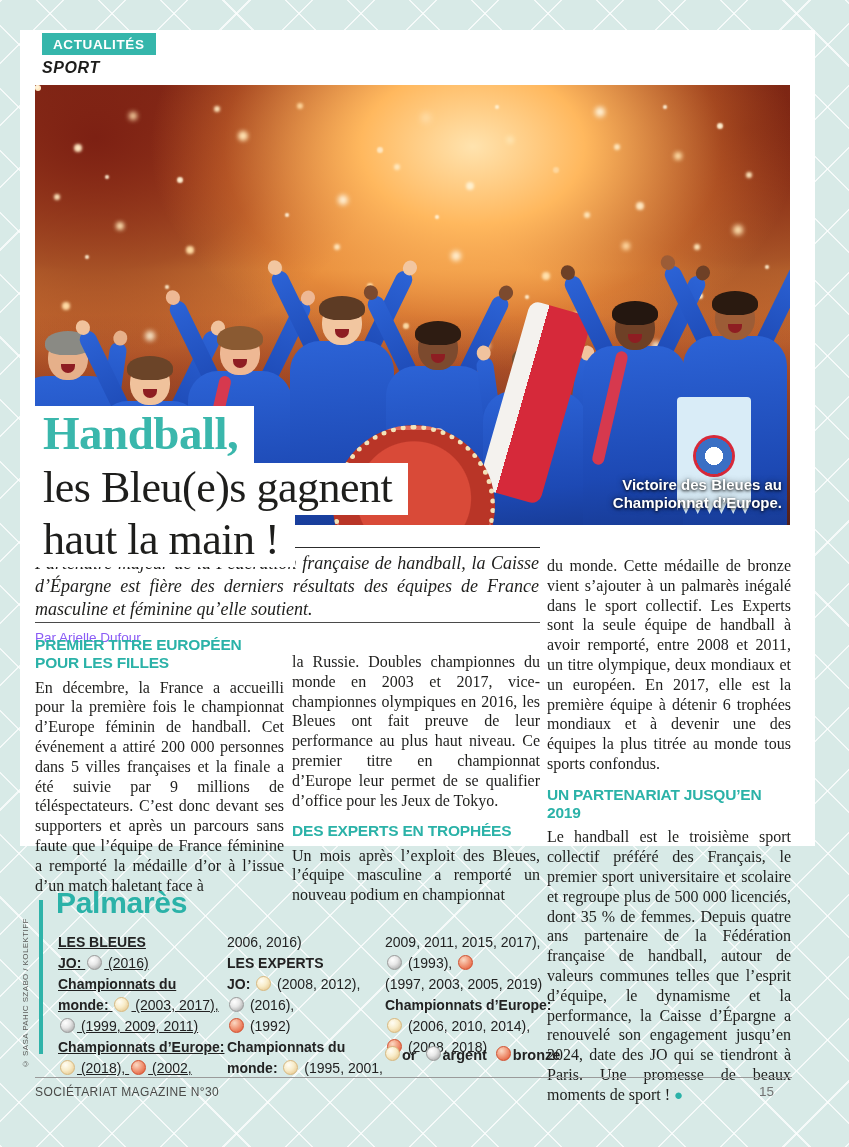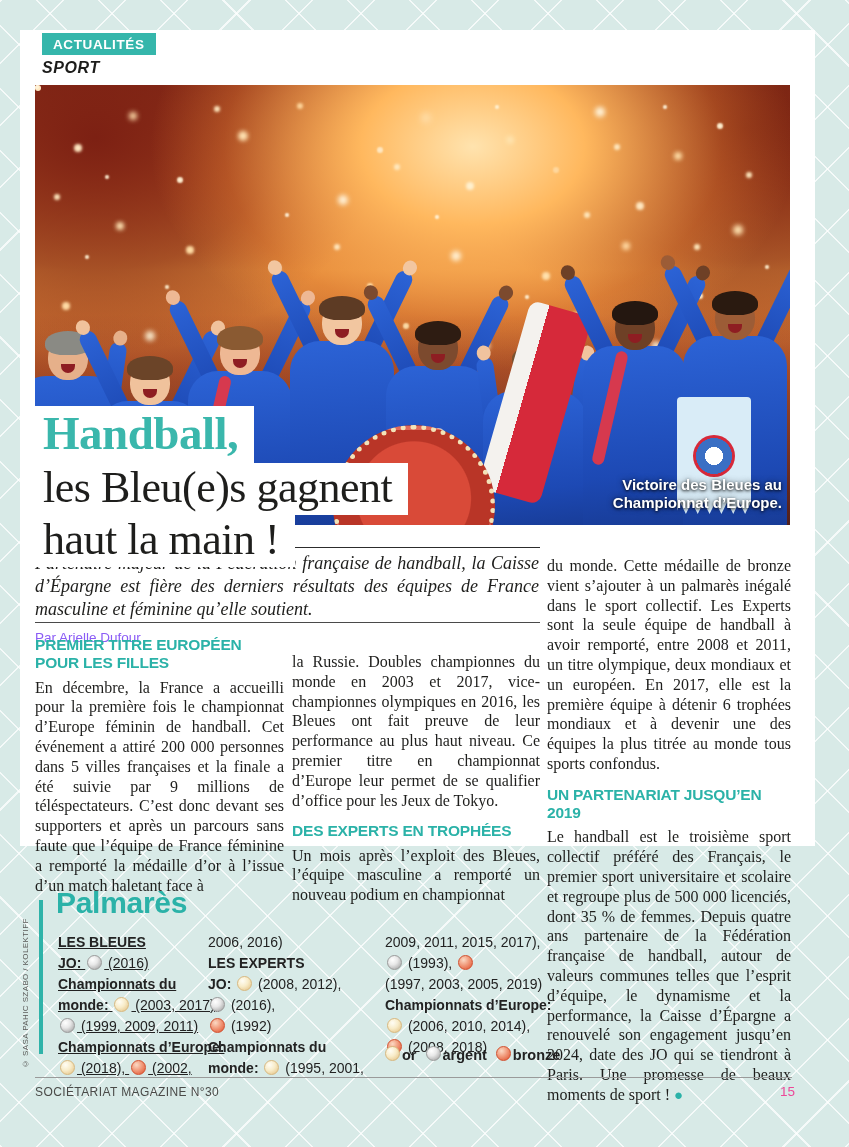--- a/index.html
+++ b/index.html
@@ -111,35 +111,35 @@
     color:#2bb2a8;margin:0 0 5px 0;letter-spacing:-.2px;text-align:left;}
   .col .mt{margin-top:12px;}
   .col p{margin:0;}
   .endmark{color:#2bb2a8;font-size:15px;}
 
   
   .palm-bar{position:absolute;left:19px;top:870px;width:4px;height:154px;background:#2fb3a9;}
   .palm-title{position:absolute;left:36px;top:856px;font-weight:700;font-size:30px;color:#2bb2a8;letter-spacing:-.3px;}
   .palm-col{position:absolute;top:902px;font-size:14px;line-height:21px;color:#222;}
   .palm-c0{left:38px;text-decoration:underline;}
-  .palm-c1{left:188px;}
+  .palm-c1{left:207px;}
   .palm-c2{left:365px;}
   .pl-line{white-space:nowrap;}
   .bold{font-weight:700;}
   .medal{display:inline-block;width:13px;height:13px;border-radius:50%;vertical-align:-1.5px;margin:0 2px;}
   .medal.gold{background:radial-gradient(circle at 35% 30%,#fffdf5 0%,#f8ecc9 45%,#ecd3a0 75%,#e0bc82 100%);border:1px solid #d8b87f;}
   .medal.silver{background:radial-gradient(circle at 35% 30%,#fff 0%,#e8e8e8 40%,#b9b9b9 75%,#8f8f8f 100%);border:1px solid #9a9a9a;}
   .medal.bronze{background:radial-gradient(circle at 35% 30%,#fbd9c4 0%,#f2a183 40%,#e66a48 80%,#d95f3f 100%);border:1px solid #d2502f;}
   .legend{position:absolute;left:363px;top:1016px;font-size:14.5px;color:#222;}
   .legend .bold{margin-right:7px;}
 
   
   .footer-rule{left:15px;top:1047px;width:757px;background:#9a9a9a;}
   .footer-left{position:absolute;left:15px;top:1055px;font-size:12px;letter-spacing:.4px;color:#4a4a48;}
-  .footer-right{position:absolute;right:20px;top:1054px;font-size:13.5px;color:#ec4899;}
+  .footer-right{position:absolute;right:41px;top:1054px;font-size:13.5px;color:#737373;}
 
   
   .credit{position:absolute;left:1px;top:868px;height:170px;font-size:8px;letter-spacing:.4px;color:#5a5a58;
     writing-mode:vertical-rl;transform:rotate(180deg);white-space:nowrap;}
 </style>
 </head>
 <body>
 
 <div class="sheet">
 

